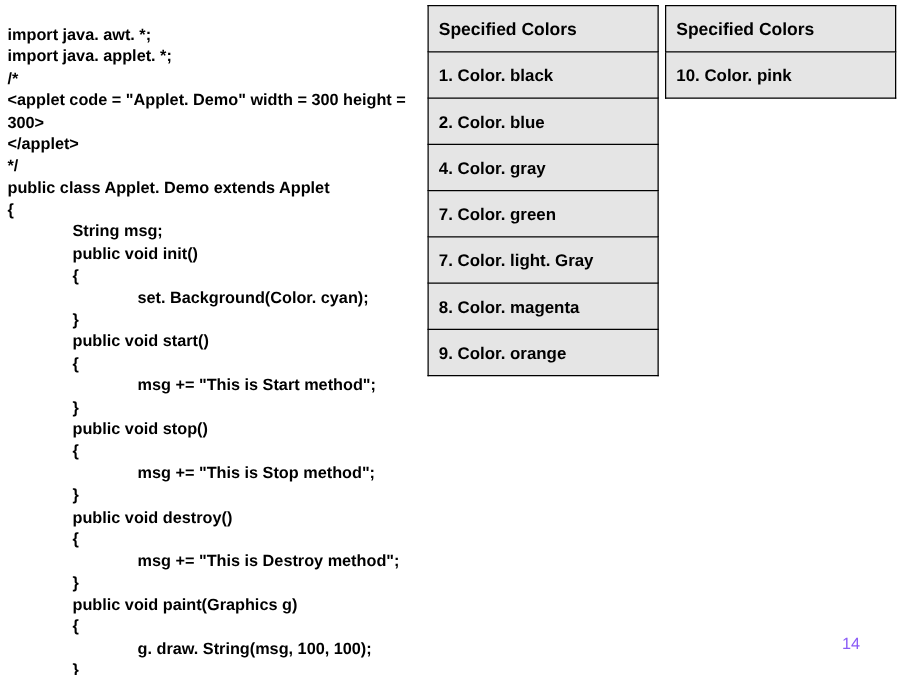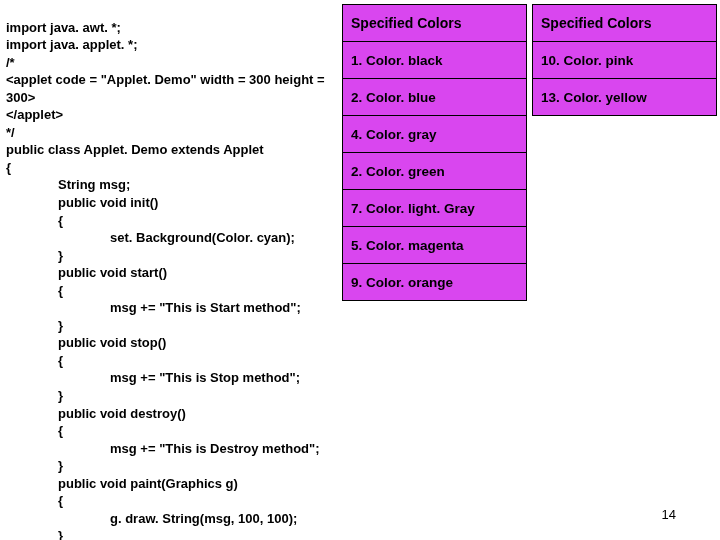--- a/index.html
+++ b/index.html
@@ -35,37 +35,37 @@
     position: absolute;
     left: 532px;
     top: 4px;
     width: 185px;
     border: 1px solid #000;
     border-collapse: collapse;
     table-layout: fixed;
   }
   table td {
     border: 1px solid #000;
-    background: #d946ef;
+    background: #e5e5e5;
     padding: 8px 6px 8px 8px;
     font-size: 13.5px;
     font-weight: bold;
     color: #000;
     vertical-align: middle;
     height: 37px;
   }
   table td.header {
     font-size: 14px;
   }
   .page-num {
     position: absolute;
-    right: 44px;
+    right: 32px;
     bottom: 18px;
     font-size: 13px;
-    color: #000000;
+    color: #8b5cf6;
   }
   .indent1 { padding-left: 52px; }
   .indent2 { padding-left: 104px; }
 </style>
 </head>
 <body>
 
 <div class="code-area">
 <span>import java. awt. *;</span>
 <span>import java. applet. *;</span>
@@ -108,41 +108,38 @@
   <tr>
         <td>1.  Color. black</td>
       </tr>
   <tr>
         <td>2.  Color. blue</td>
       </tr>
   <tr>
         <td>4.  Color. gray</td>
       </tr>
   <tr>
-        <td>2.  Color. green</td>
+        <td>7.  Color. green</td>
       </tr>
   <tr>
         <td>7.  Color. light. Gray</td>
       </tr>
   <tr>
-        <td>5.  Color. magenta</td>
+        <td>8.  Color. magenta</td>
       </tr>
   <tr>
         <td>9.  Color. orange</td>
       </tr>
 </tbody>
   </table>
 
 <table class="table2">
   <tbody>
       <tr>
         <td class="header">Specified Colors</td>
       </tr>
   <tr>
         <td>10.  Color. pink</td>
       </tr>
-  <tr>
-        <td>13.  Color. yellow</td>
-      </tr>
 </tbody>
   </table>
 
 <div class="page-num">14</div>
 
 </body></html>

